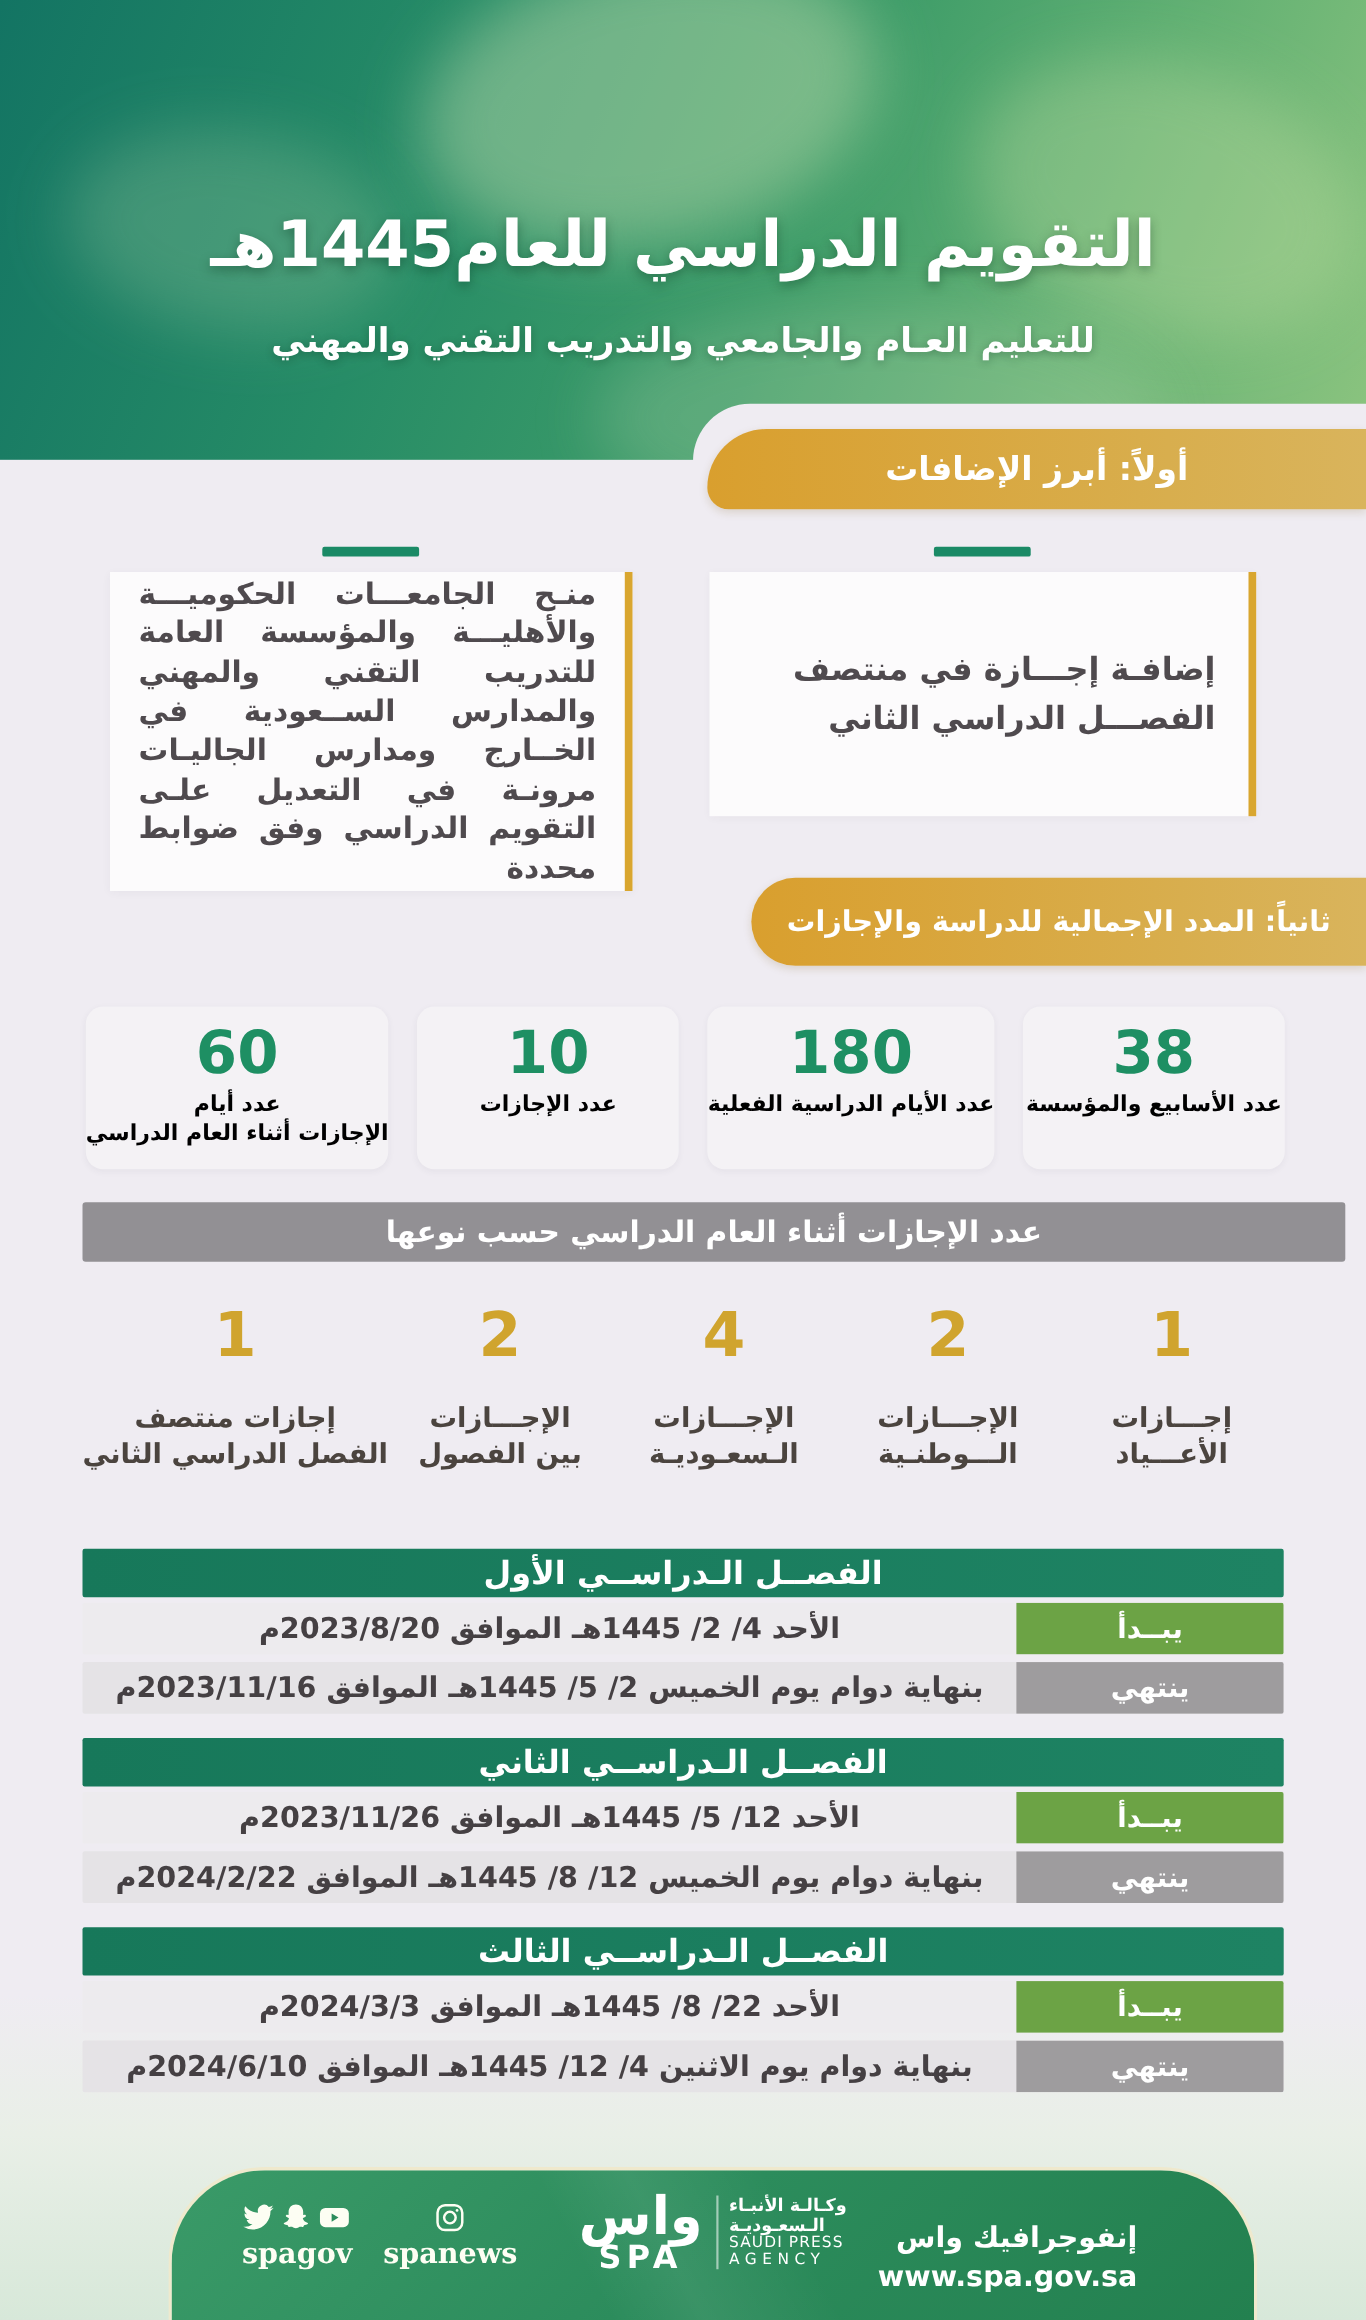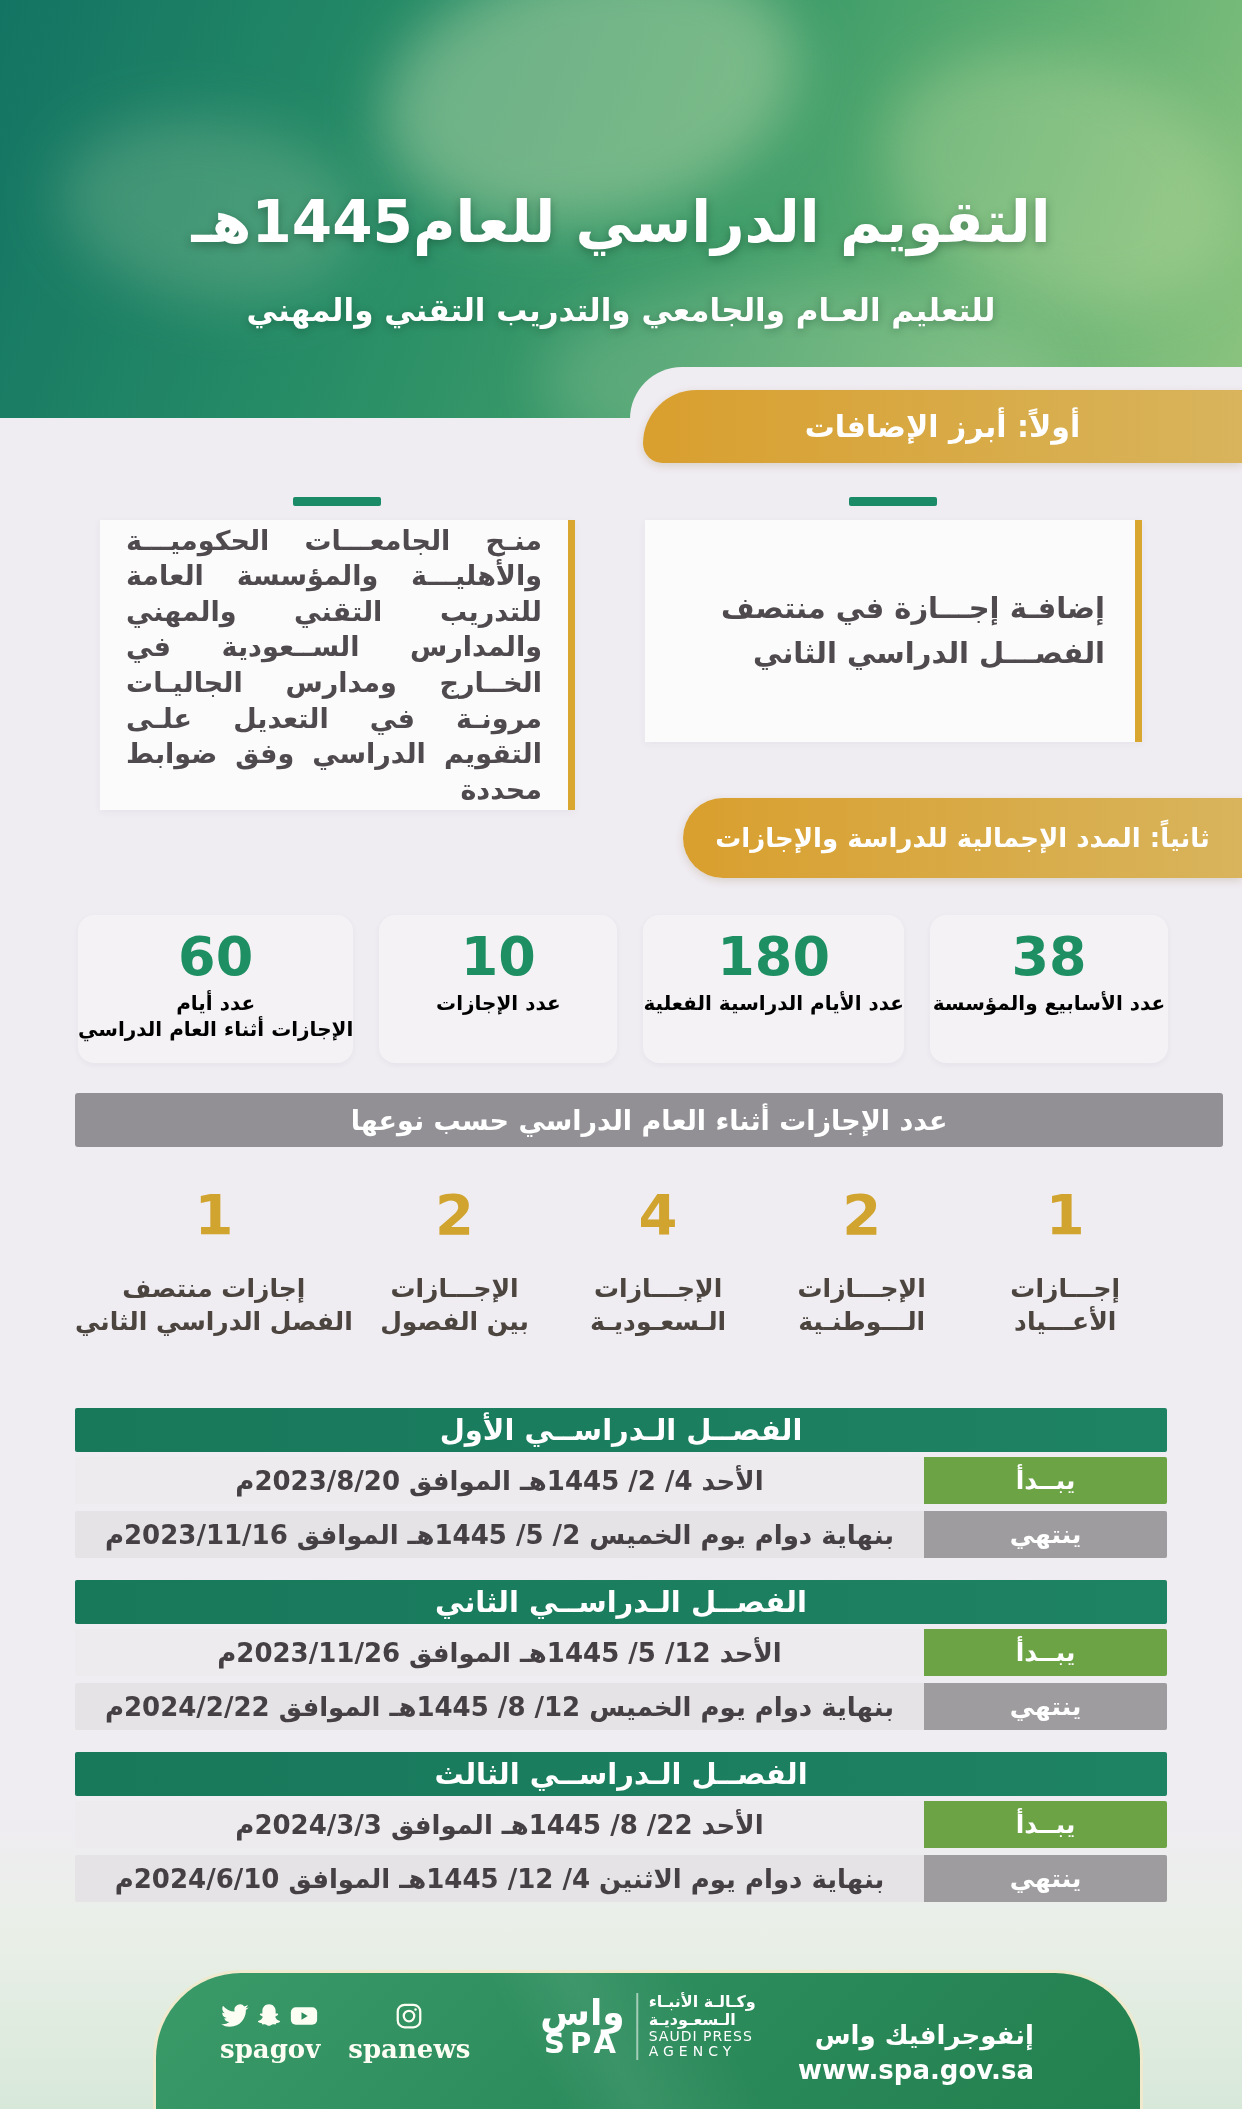--- a/index.html
+++ b/index.html
@@ -85,21 +85,21 @@
           background:linear-gradient(62deg,transparent 38%,rgba(255,255,255,.07) 46%,transparent 58%);}
   .social{position:absolute;left:64px;top:26px;direction:ltr;display:flex;align-items:flex-start;gap:28px;z-index:2;}
   .soc-group{display:flex;flex-direction:column;align-items:center;}
   .soc-icons{display:flex;gap:4px;align-items:center;height:34px;}
   .soc-icons svg{display:block;}
   .handle{margin-top:2px;color:#fdfef3;font-family:"DejaVu Serif","Liberation Serif",serif;
           font-size:26px;font-weight:bold;line-height:1.1;}
   .spa-logo{position:absolute;left:50%;transform:translateX(-50%);top:20px;direction:ltr;
             display:flex;gap:12px;align-items:center;color:#fff;z-index:2;}
   .logo-mark{display:flex;flex-direction:column;align-items:center;line-height:.95;font-weight:bold;}
-  .logo-mark .m-ar{font-size:36px;letter-spacing:2px;}
+  .logo-mark .m-ar{font-size:48px;letter-spacing:2px;}
   .logo-mark .m-en{font-size:29px;letter-spacing:5px;}
   .logo-names{display:flex;flex-direction:column;line-height:1.12;border-left:2px solid rgba(255,255,255,.55);padding-left:10px;}
   .logo-names .ar{direction:rtl;text-align:left;font-size:16px;font-weight:bold;}
   .logo-names .en{font-size:14px;font-weight:normal;letter-spacing:1px;}
   .logo-names .en2{letter-spacing:5px;}
   .f-info{position:absolute;right:106px;top:48px;text-align:right;color:#fff;z-index:2;}
   .f-info .tagline{font-size:26px;font-weight:bold;line-height:1.1;}
   .f-info .site{font-size:26px;font-weight:bold;line-height:1.1;margin-top:6px;direction:ltr;}
 </style>
 </head>

